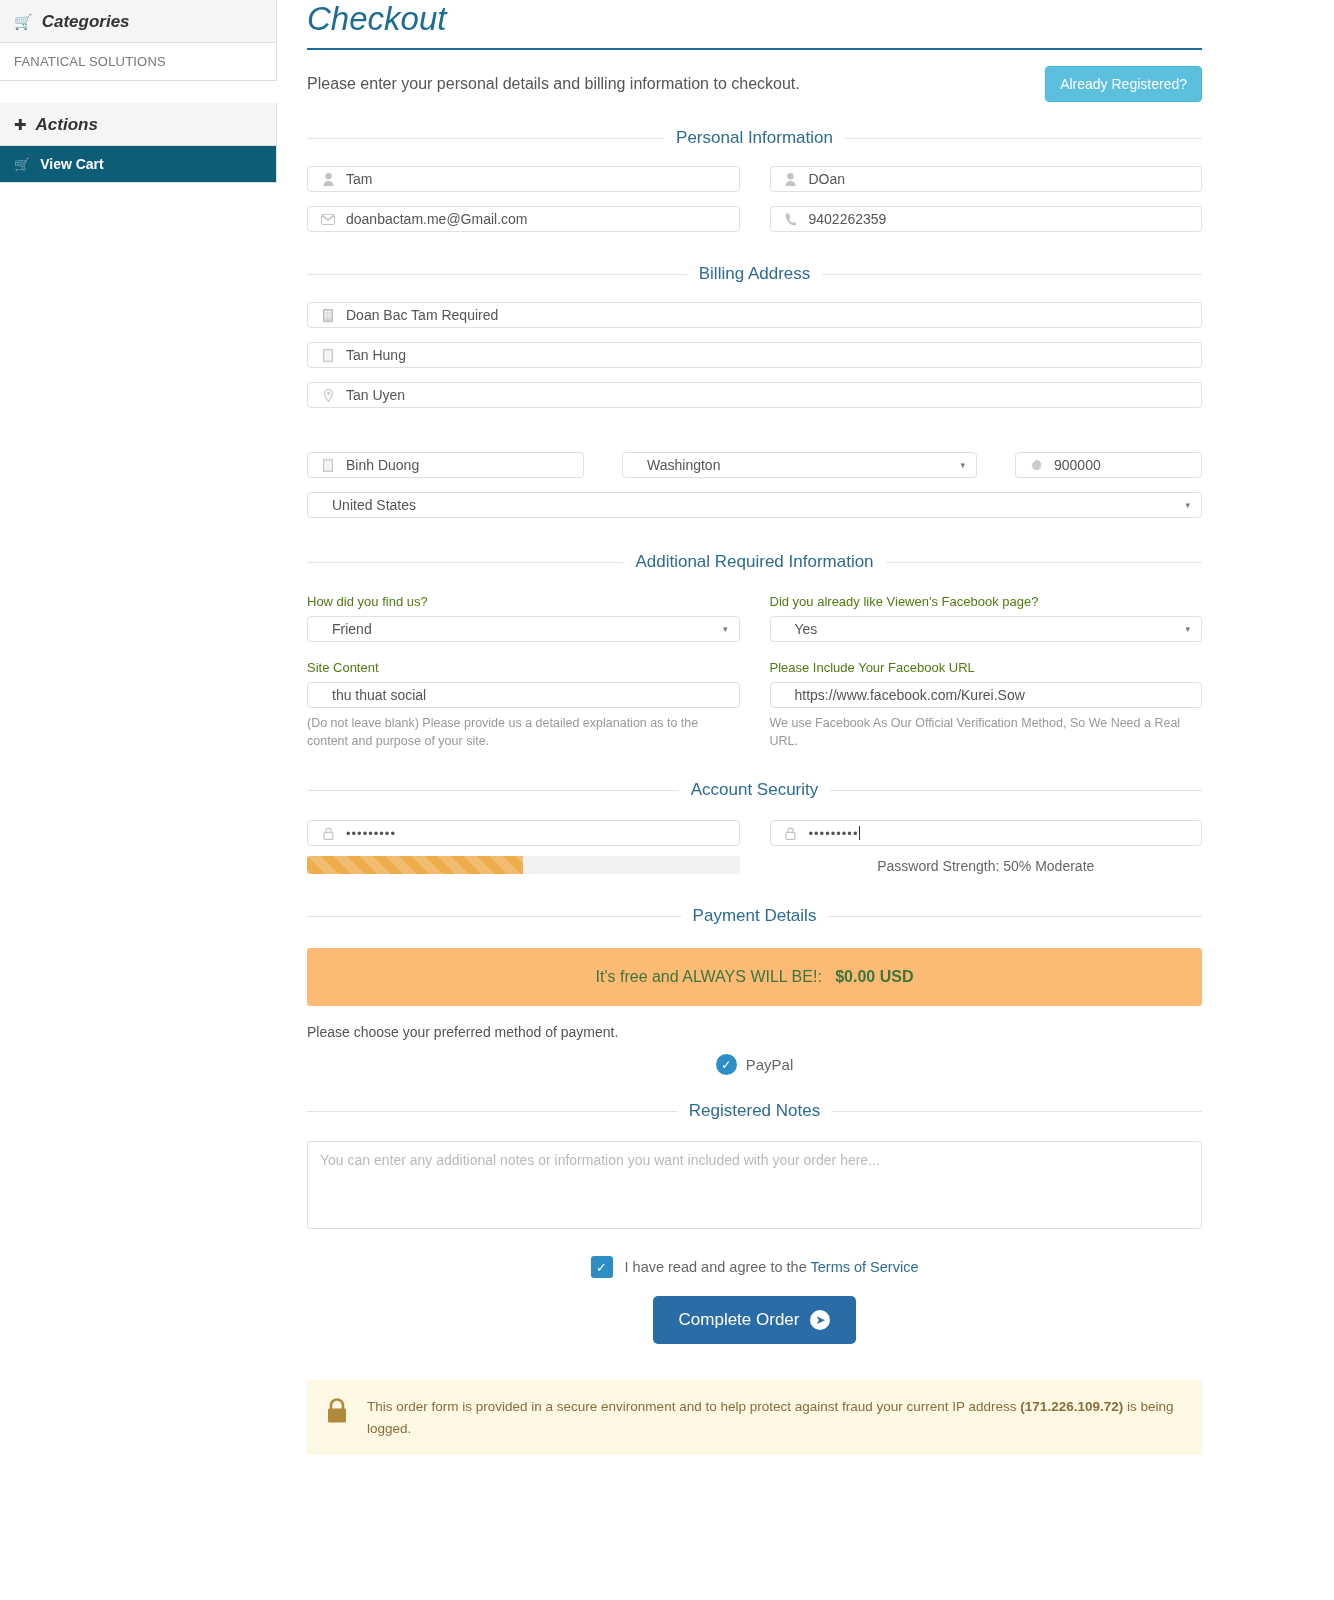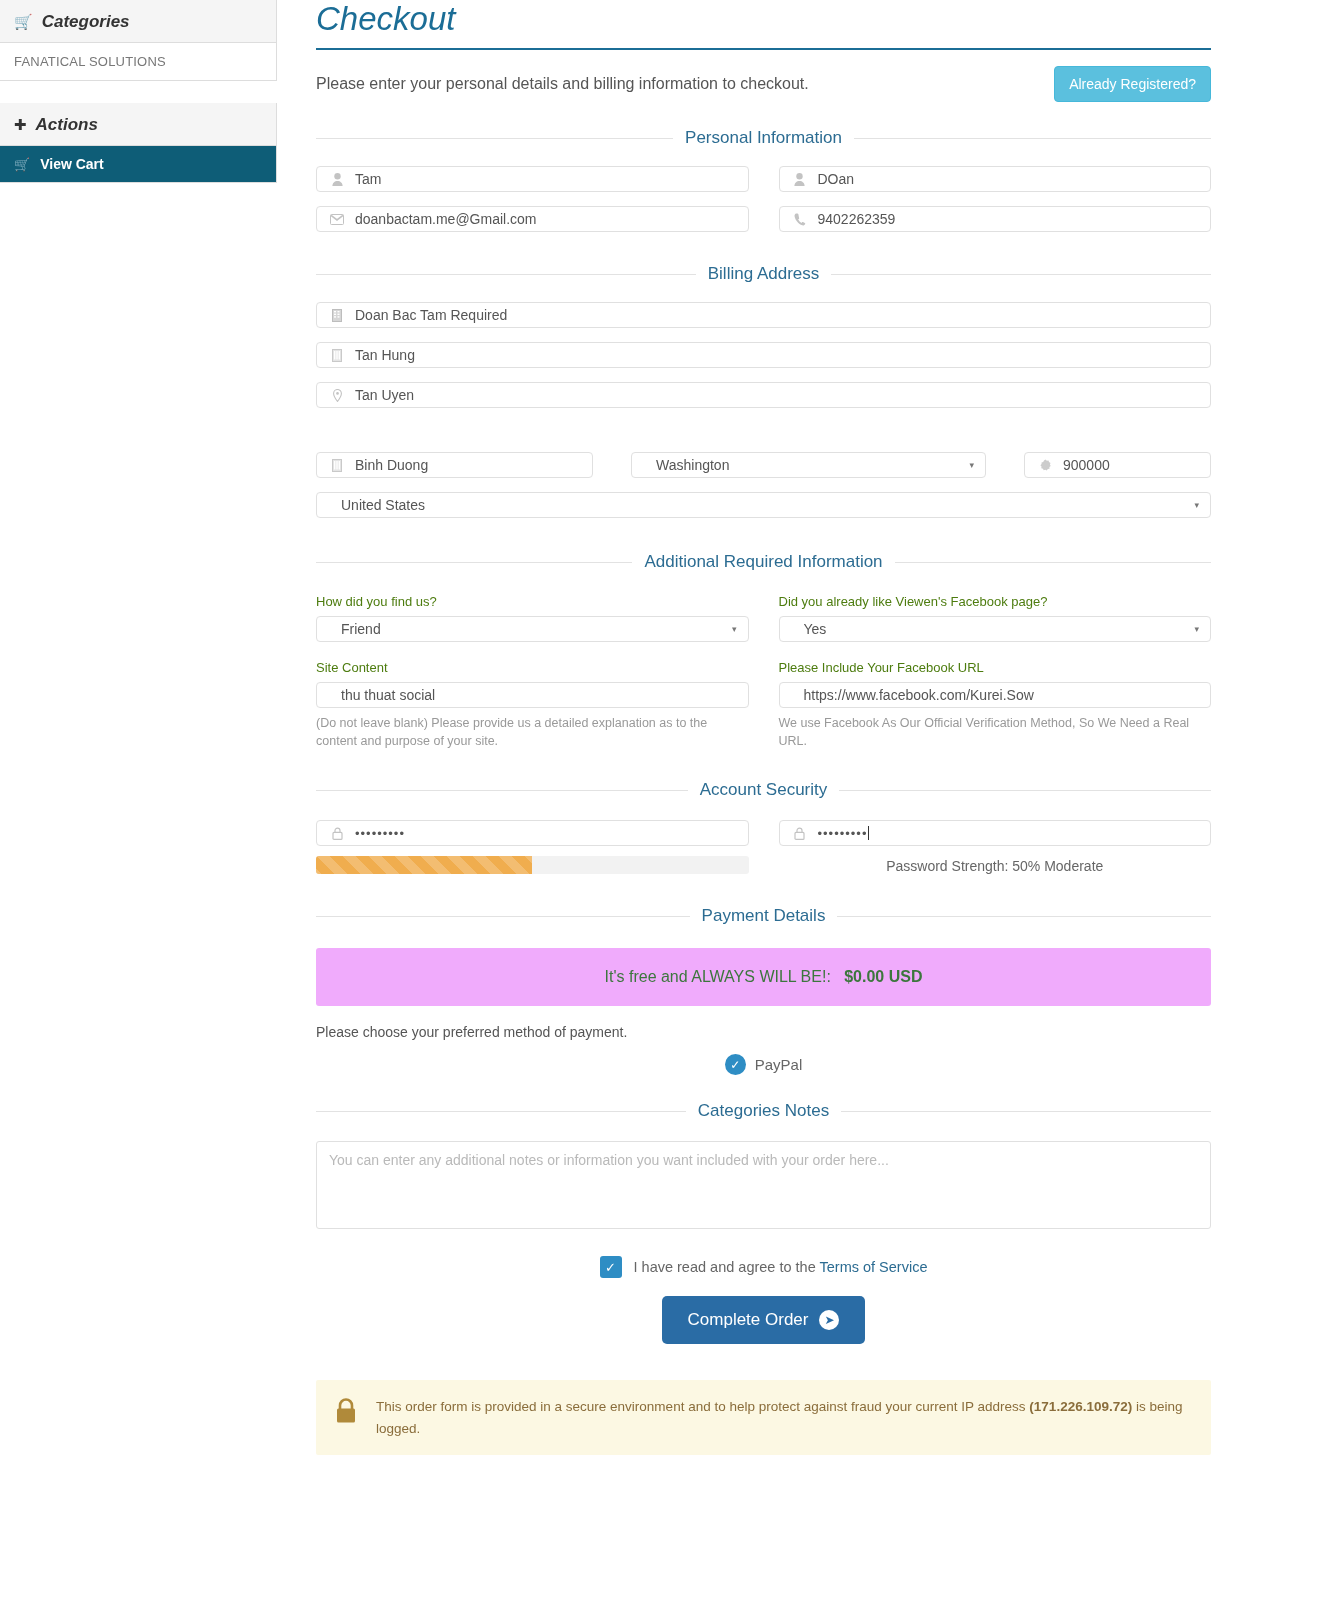--- a/index.html
+++ b/index.html
@@ -34,21 +34,21 @@
     display:flex; align-items:center; gap:10px;
     cursor:pointer;
   }
   .nav-item .ico { font-weight:normal; font-size:13px; }
 
   
   .panel.cat { border-top:none; border-left:none; border-radius:0; }
   .panel.cat .panel-head { padding-top:12px; }
 
   
-  .main { position:absolute; left:316px; top:0; width:895px; }
+  .main { position:absolute; left:307px; top:0; width:895px; }
   h1.title {
     margin:0; padding:0 0 10px 0;
     font-size:33px; font-style:italic; font-weight:normal;
     color:#1b6d96; letter-spacing:0px;
     border-bottom:2px solid #1b6d96;
   }
   .intro-row { display:flex; align-items:center; justify-content:space-between; margin-top:16px; }
   .intro-text { font-size:16px; color:#555; }
   .btn-info {
     background:#5bc0de; color:#fff; border:1px solid #46b8da;
@@ -438,36 +438,36 @@
       </div>
     </div>
 
     
     <div class="legend" style="margin-top:32px;margin-bottom:22px;">
       <span class="ln"></span>
       <span class="lbl">Payment Details</span>
       <span class="ln"></span>
     </div>
 
-    <div class="alert-success" style="background: #f0abfc; color: rgb(60, 118, 61);">
+    <div class="alert-success" style="background: #fdba74; color: rgb(60, 118, 61);">
       <span>It's free and ALWAYS WILL BE!:</span>
       &nbsp;&nbsp;<b>$0.00 USD</b>
     </div>
 
     <div class="paytext">Please choose your preferred method of payment.</div>
 
     <div class="paymethods">
       <span class="pay-radio">✓</span>
       <span class="pay-label">PayPal</span>
     </div>
 
     
     <div class="legend" style="margin-top:26px;margin-bottom:20px;">
       <span class="ln"></span>
-      <span class="lbl">Categories Notes</span>
+      <span class="lbl">Registered Notes</span>
       <span class="ln"></span>
     </div>
 
     <textarea class="notes" placeholder="You can enter any additional notes or information you want included with your order here..." style=""></textarea>
 
     <div class="tos">
       <span class="cb">✓</span>
       <span class="tos-text">
         <span>I have read and agree to the</span>
         <a href="#">Terms of Service</a>

